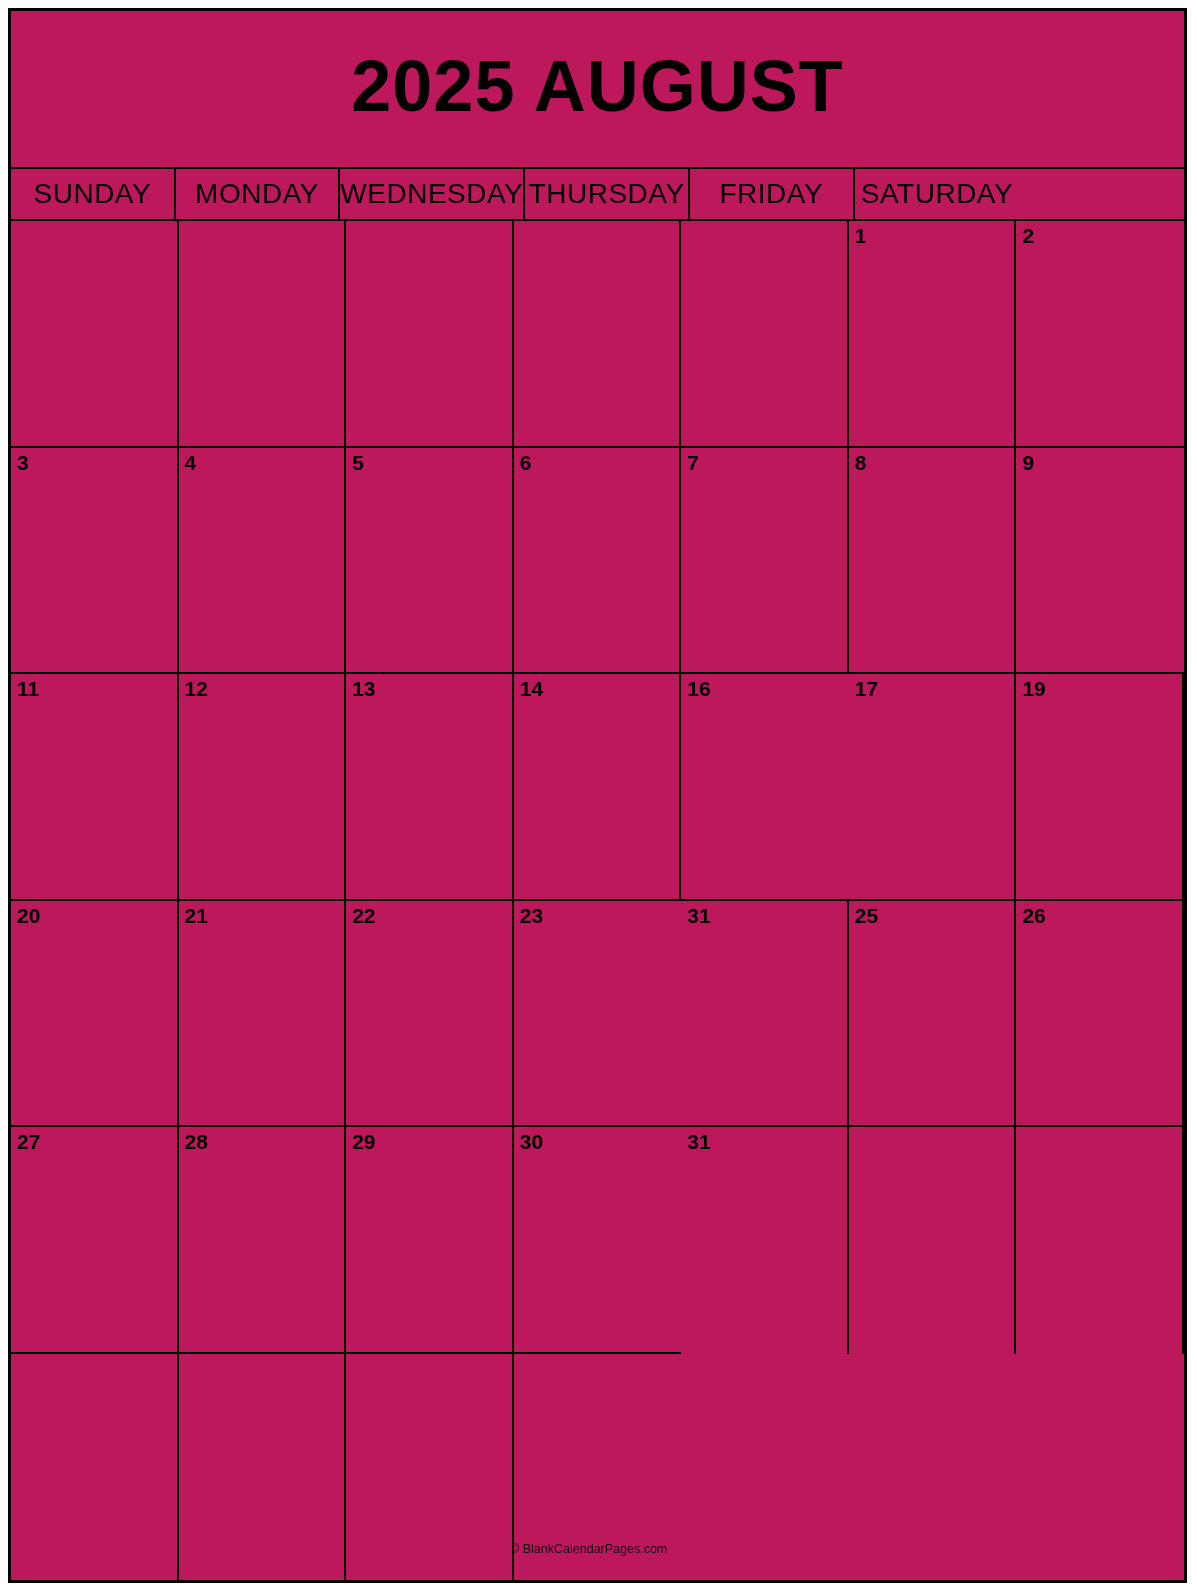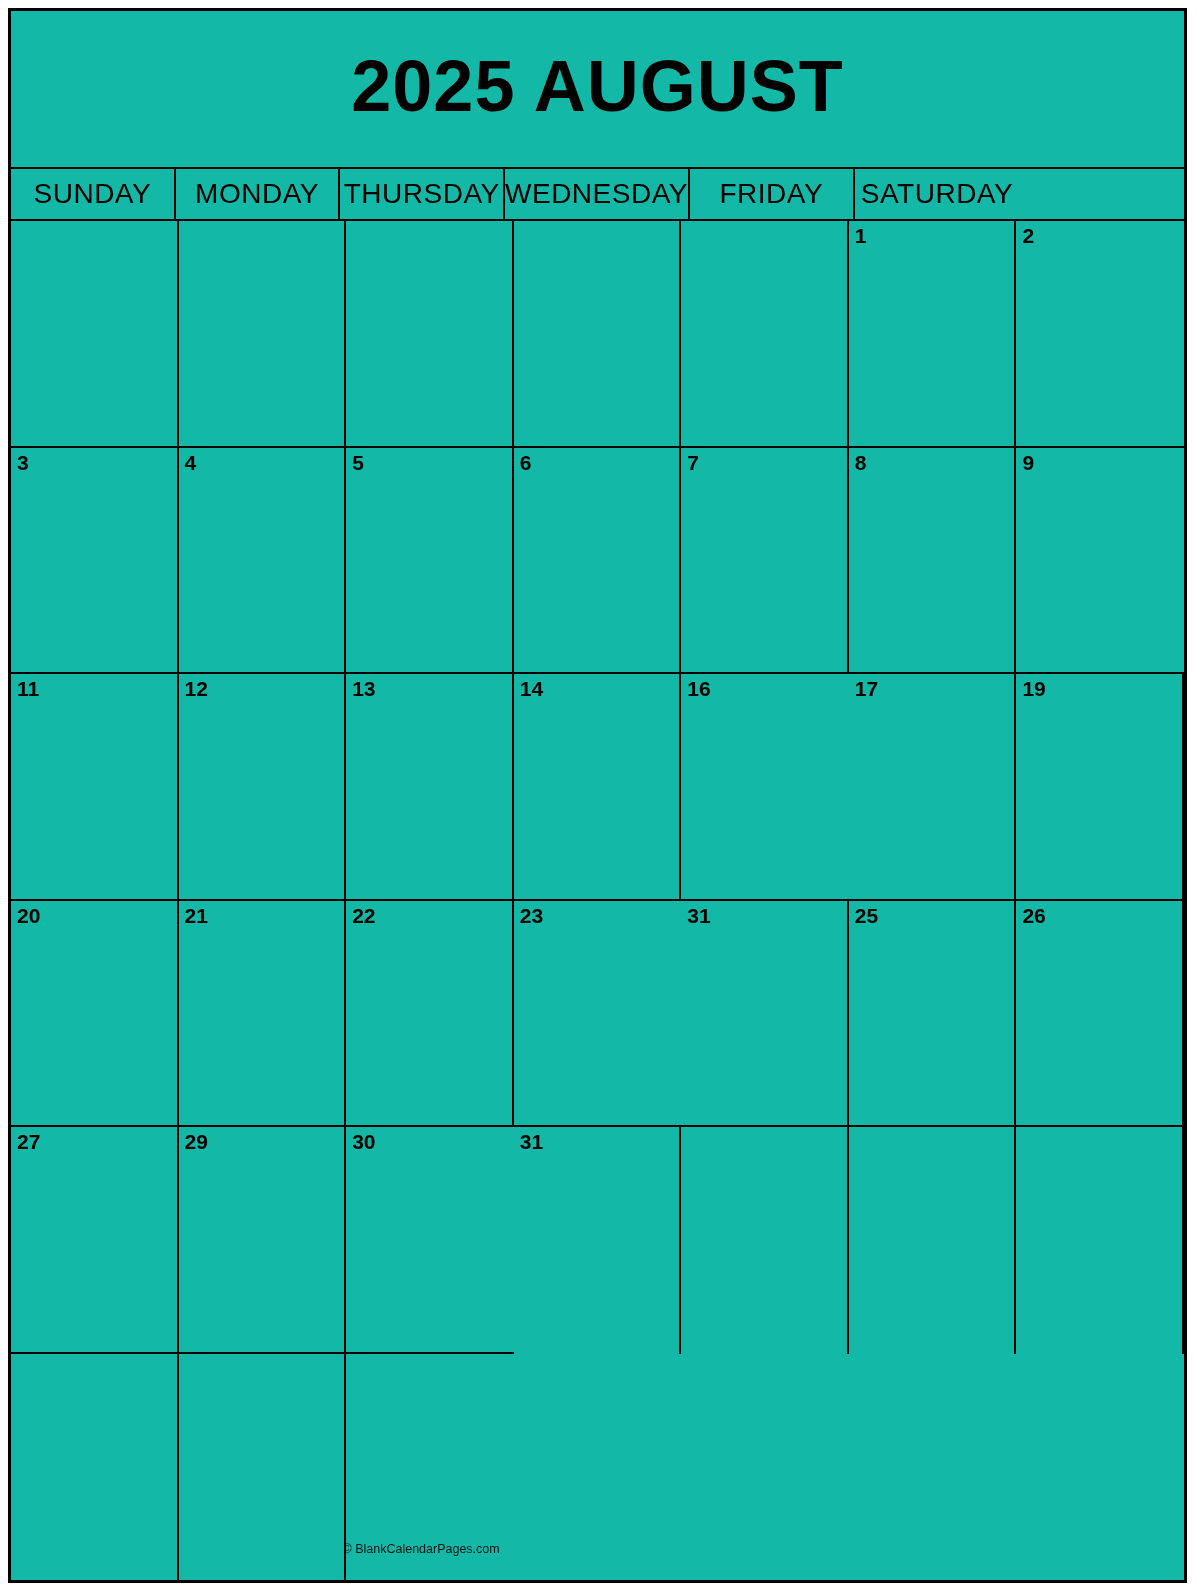--- a/index.html
+++ b/index.html
@@ -23,21 +23,21 @@
     background: #ffffff;
   }
 
   .calendar {
     box-sizing: border-box;
     width: 100%;
     height: 100%;
     border: 3px solid #000000;
     display: flex;
     flex-direction: column;
-    background: #14b8a6;
+    background: #be185d;
   }
 
   
   .title-bar {
     box-sizing: border-box;
     height: 158px;
     min-height: 158px;
     border-bottom: 2px solid #000000;
     display: flex;
     align-items: center;
@@ -123,22 +123,22 @@
 <div class="page">
   <div class="calendar">
 
     <div class="title-bar">
       <div class="title-text">2025 AUGUST</div>
     </div>
 
     <div class="weekdays">
       <div class="weekday">SUNDAY</div>
       <div class="weekday">MONDAY</div>
+      <div class="weekday">WEDNESDAY</div>
       <div class="weekday">THURSDAY</div>
-      <div class="weekday">WEDNESDAY</div>
       <div class="weekday">FRIDAY</div>
       <div class="weekday">SATURDAY</div>
     </div>
 
     <div class="grid">
 
       <div class="day-cell"></div>
       <div class="day-cell"></div>
       <div class="day-cell"></div>
       <div class="day-cell"></div>
@@ -213,20 +213,23 @@
       <div class="day-cell">
           <span class="day-number">25</span>
         </div>
       <div class="day-cell">
           <span class="day-number">26</span>
         </div>
       <div class="day-cell">
           <span class="day-number">27</span>
         </div>
       <div class="day-cell">
+          <span class="day-number">28</span>
+        </div>
+      <div class="day-cell">
           <span class="day-number">29</span>
         </div>
       <div class="day-cell col-last">
           <span class="day-number">30</span>
         </div>
 
       <div class="day-cell row-last">
           <span class="day-number">31</span>
         </div>
       <div class="day-cell row-last"></div>

